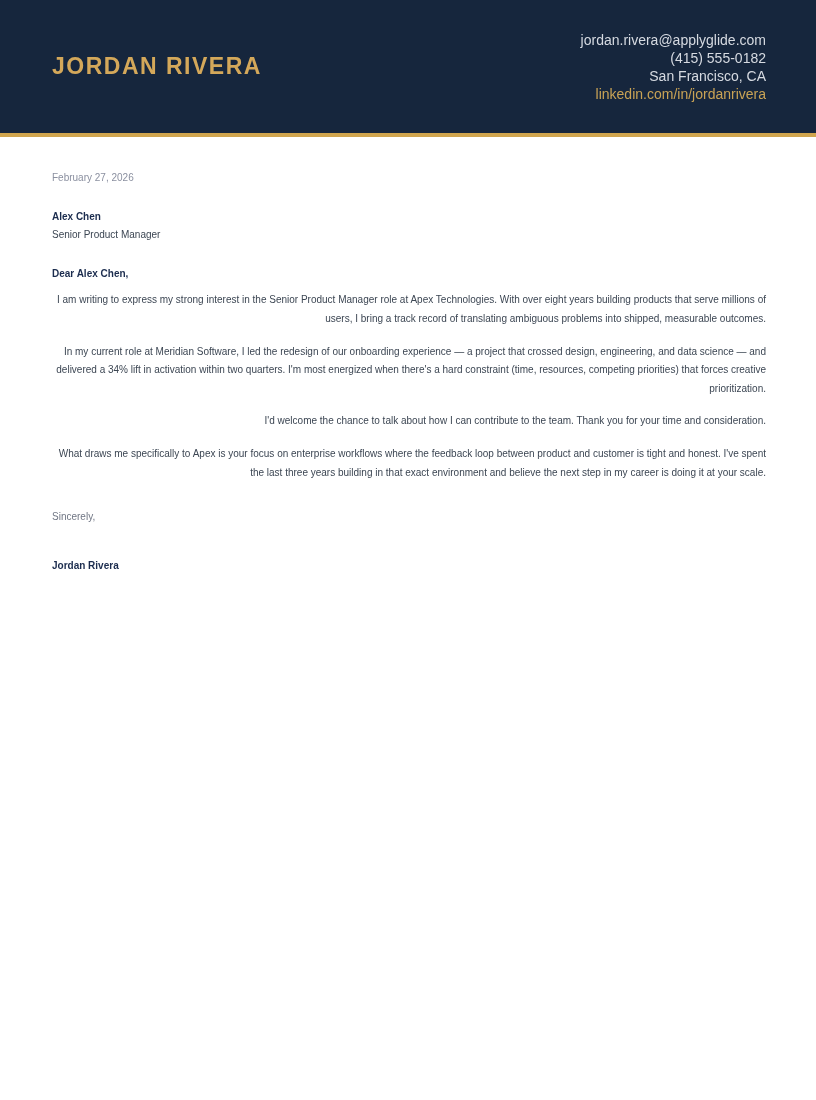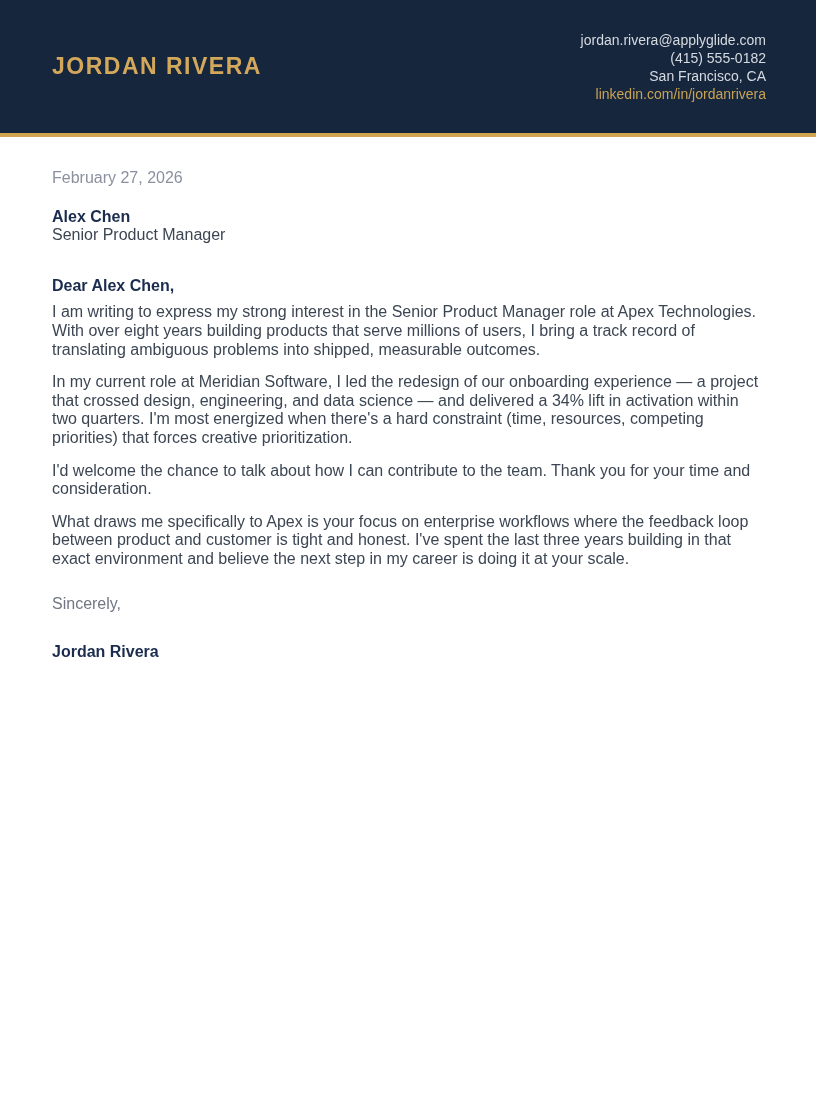--- a/index.html
+++ b/index.html
@@ -41,40 +41,40 @@
   .contact-line { display: block; }
   a.linkedin {
     color: #c9a355;
     text-decoration: none;
     cursor: pointer;
   }
 
   
   .letter-body {
     padding: 32px 50px 60px 52px;
-    font-size: 16px;
+    font-size: 10px;
     line-height: 18.6px;
     color: #3c4653;
     max-width: 816px;
   }
   .date {
     color: #8b90a0;
     margin-bottom: 20px;
   }
-  .recipient { margin-bottom: 32px; }
+  .recipient { margin-bottom: 20px; }
   .recipient-name {
     font-weight: 700;
     color: #1b2c4e;
   }
   .salutation {
     font-weight: 700;
     color: #1b2c4e;
     margin-bottom: 8px;
   }
-  .para { margin-bottom: 14px; }
+  .para { margin-bottom: 14px; text-align: right; }
   .closing {
     color: #707684;
     margin-top: 26px;
   }
   .signature {
     font-weight: 700;
     color: #1b2c4e;
     margin-top: 30px;
   }
 </style>

